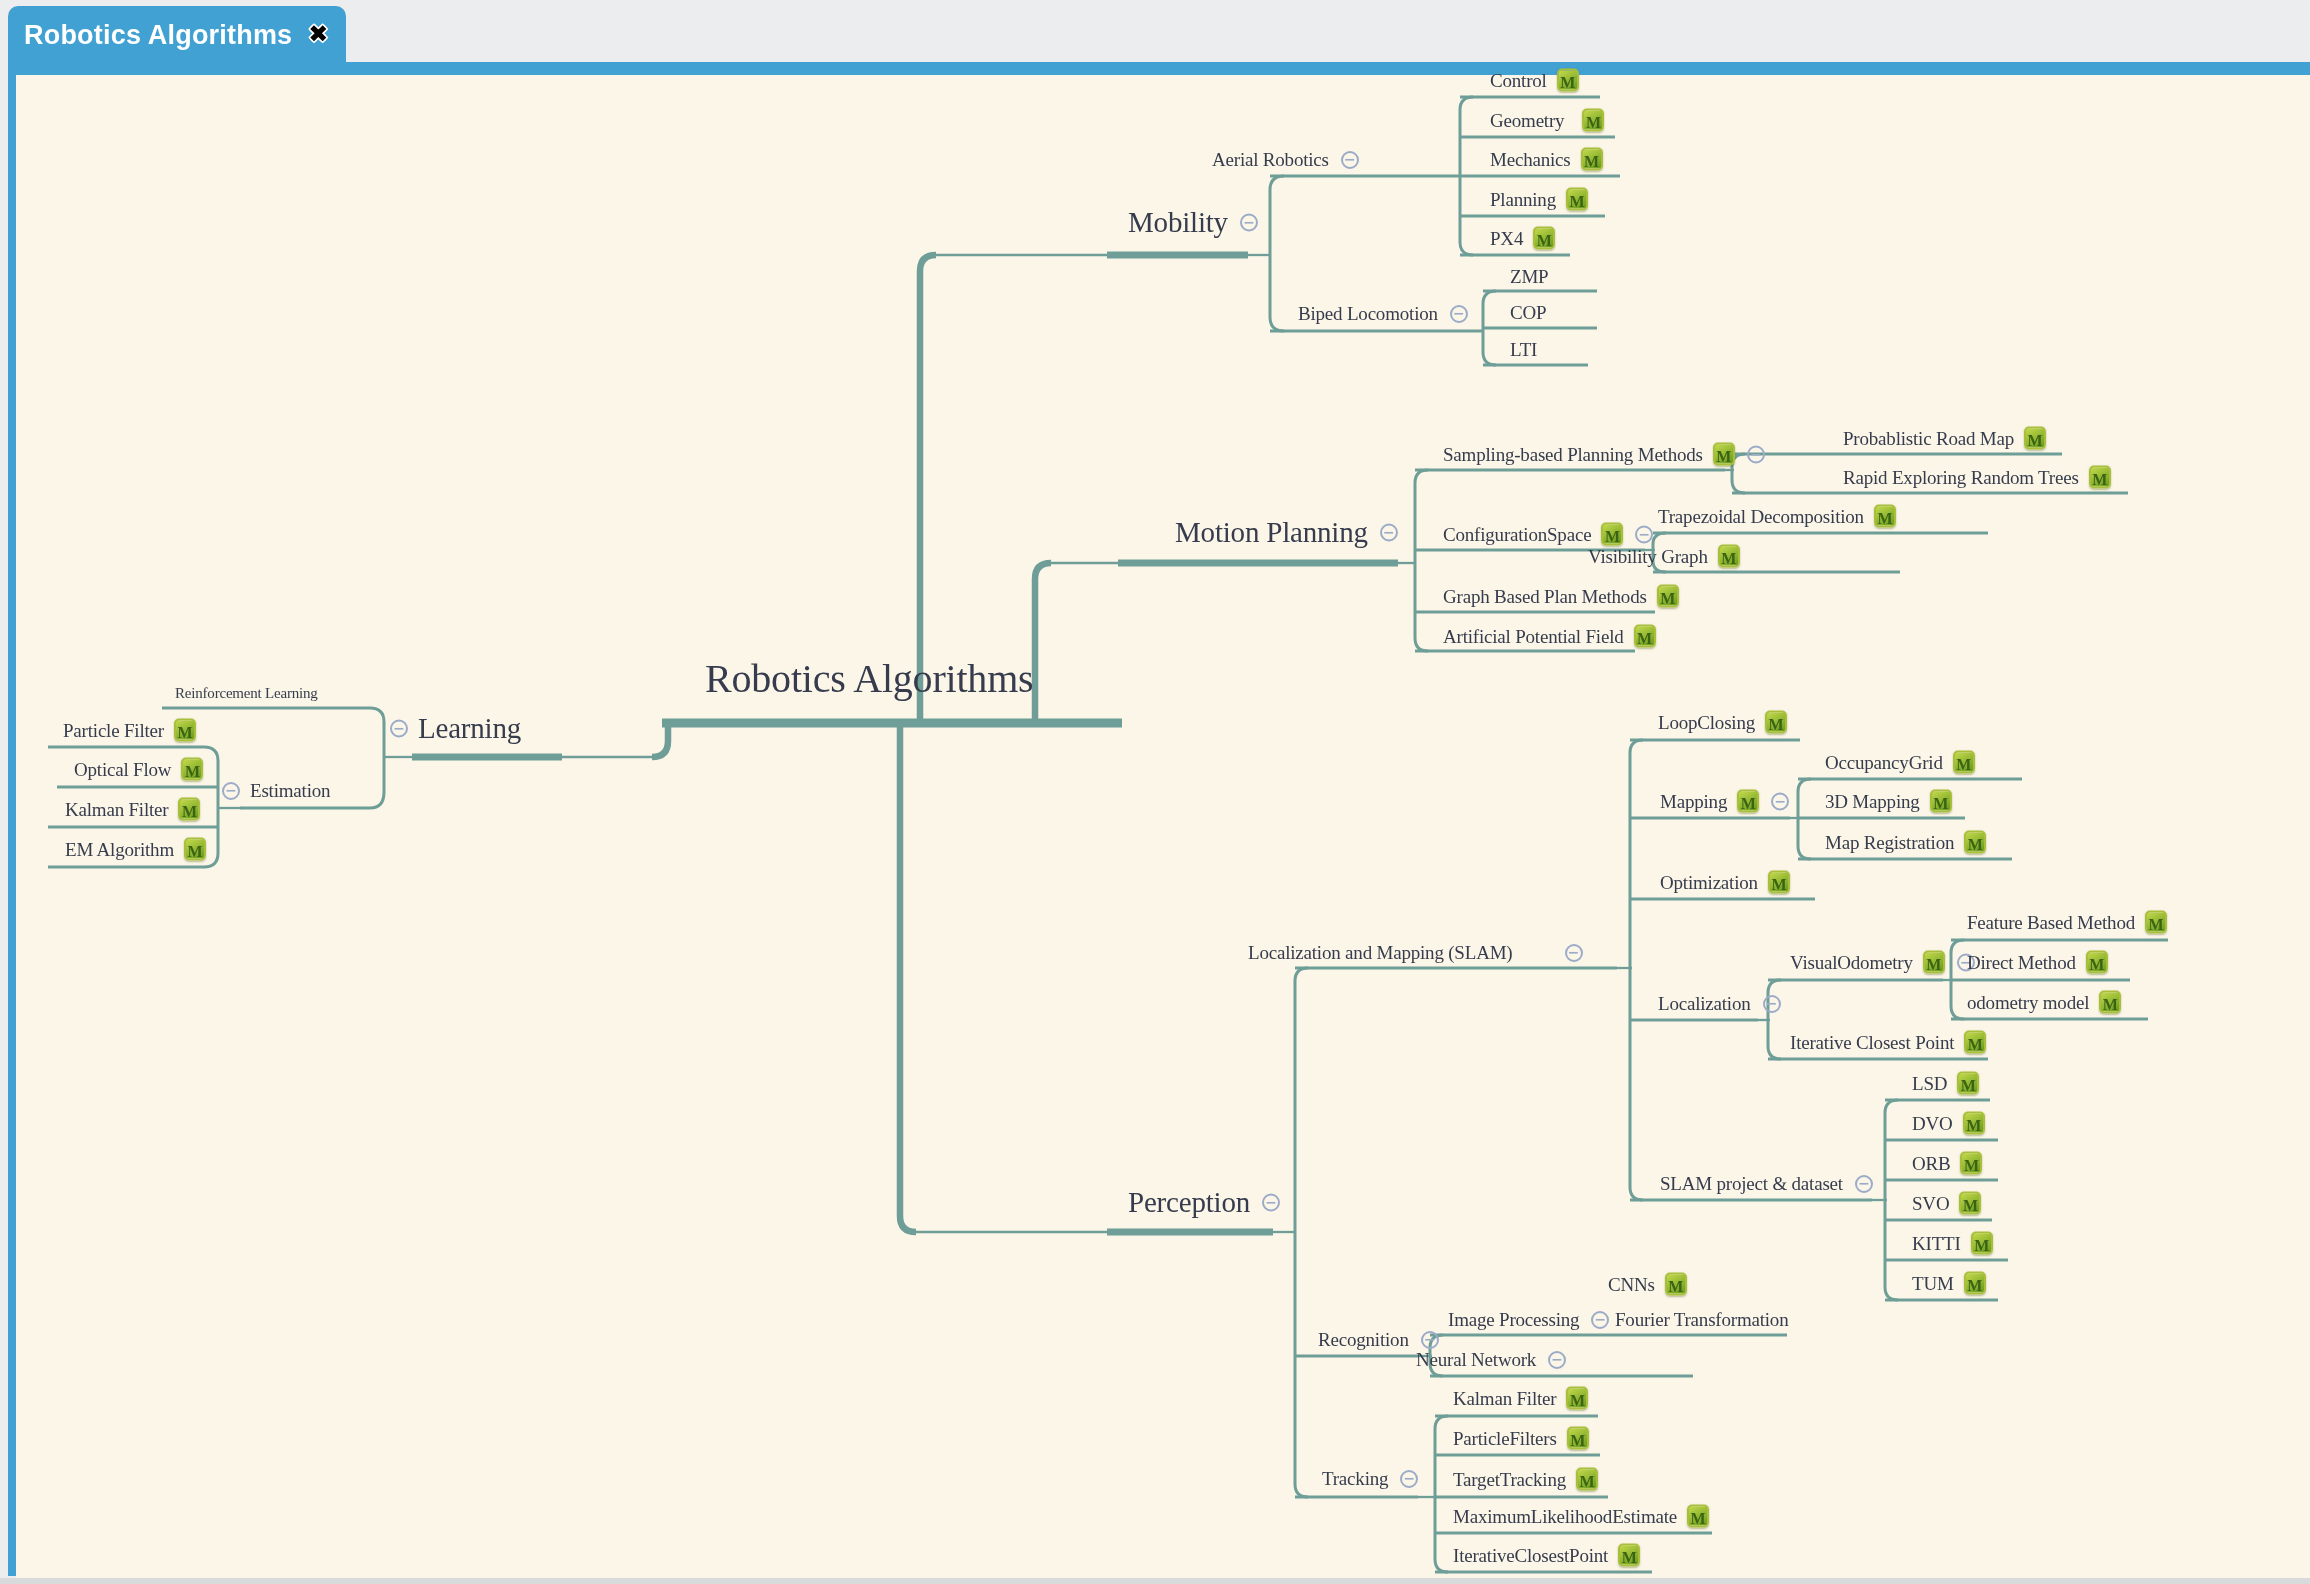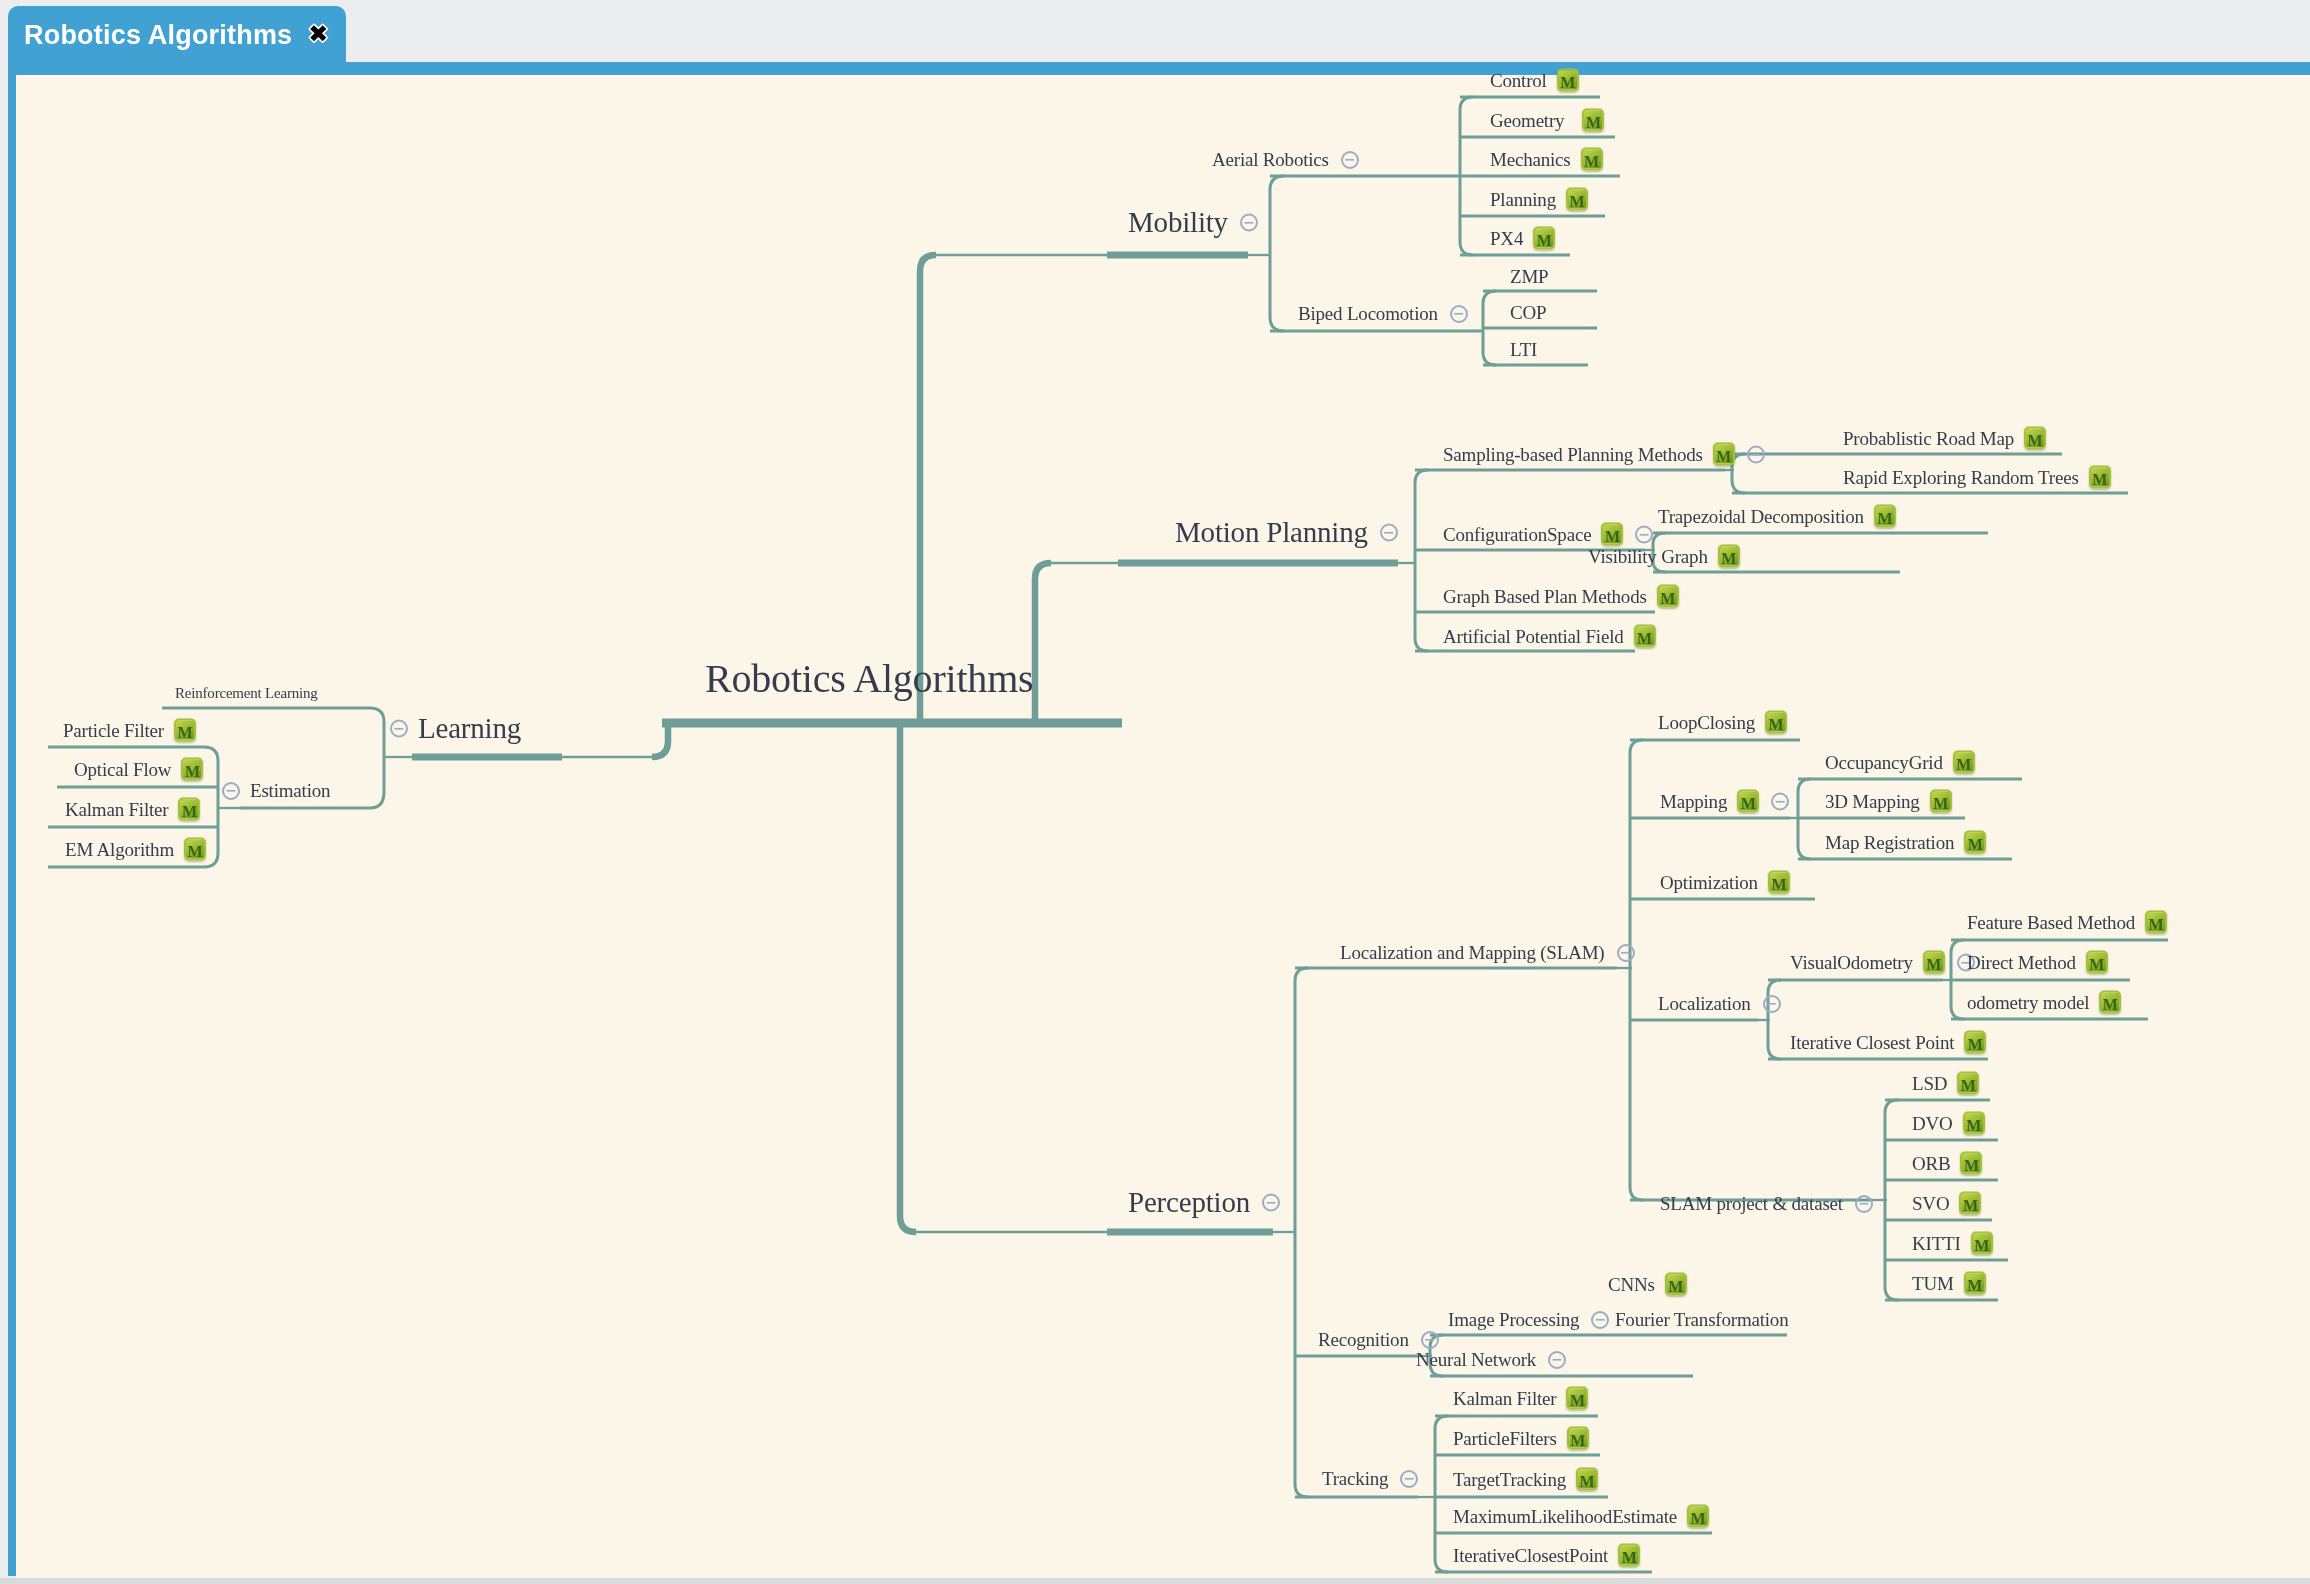--- a/index.html
+++ b/index.html
@@ -271,21 +271,21 @@
       <span class="badge">M</span>
     </div>
     <div class="node" style="left: 65px; top: 849px; font-size: 19px;">
       <span class="lbl">EM Algorithm</span>
       <span class="badge">M</span>
     </div>
     <div class="node" style="left: 1128px; top: 1202px; font-size: 29px;">
       <span class="lbl">Perception</span>
       <span class="collapse after">−</span>
     </div>
-    <div class="node" style="left: 1340px; top: 953px; font-size: 19px;">
+    <div class="node" style="left: 1248px; top: 953px; font-size: 19px; gap: 40px;">
       <span class="lbl">Localization and Mapping (SLAM)</span>
       <span class="collapse after">−</span>
     </div>
     <div class="node" style="left: 1658px; top: 722px; font-size: 19px;">
       <span class="lbl">LoopClosing</span>
       <span class="badge">M</span>
     </div>
     <div class="node" style="left: 1660px; top: 801px; font-size: 19px;">
       <span class="lbl">Mapping</span>
       <span class="badge">M</span>
@@ -325,21 +325,21 @@
       <span class="badge">M</span>
     </div>
     <div class="node" style="left: 1967px; top: 1002px; font-size: 19px;">
       <span class="lbl">odometry model</span>
       <span class="badge">M</span>
     </div>
     <div class="node" style="left: 1790px; top: 1042px; font-size: 19px;">
       <span class="lbl">Iterative Closest Point</span>
       <span class="badge">M</span>
     </div>
-    <div class="node" style="left: 1660px; top: 1184px; font-size: 19px; margin-top: 20px;">
+    <div class="node" style="left: 1660px; top: 1184px; font-size: 19px;">
       <span class="lbl">SLAM project &amp; dataset</span>
       <span class="collapse after">−</span>
     </div>
     <div class="node" style="left: 1912px; top: 1083px; font-size: 19px;">
       <span class="lbl">LSD</span>
       <span class="badge">M</span>
     </div>
     <div class="node" style="left: 1912px; top: 1123px; font-size: 19px;">
       <span class="lbl">DVO</span>
       <span class="badge">M</span>

